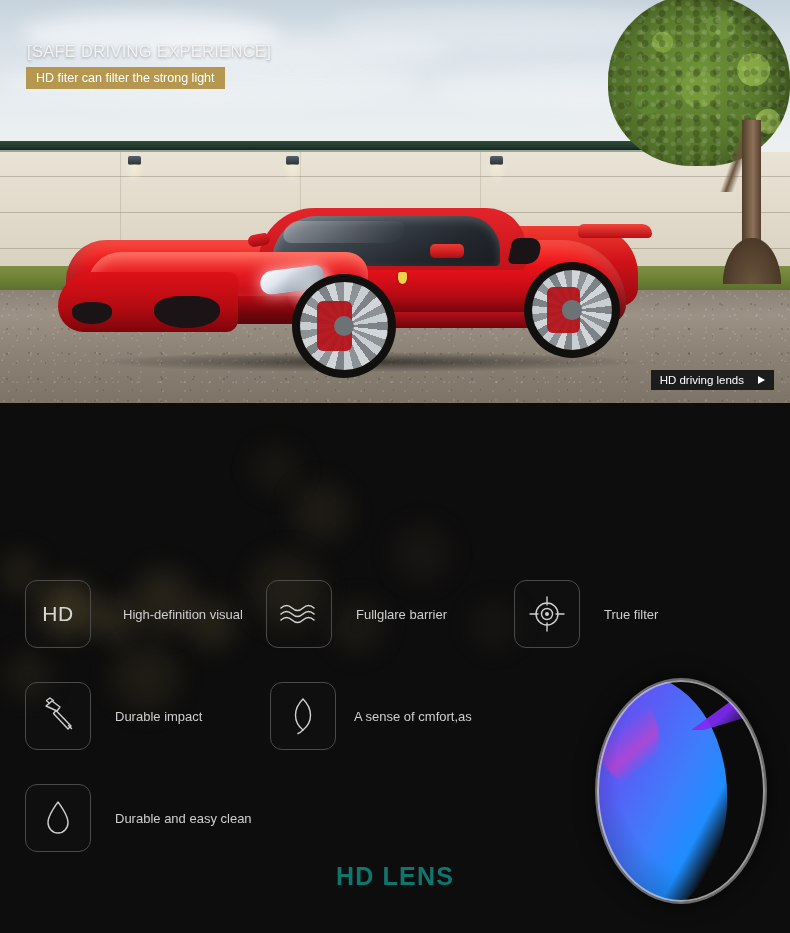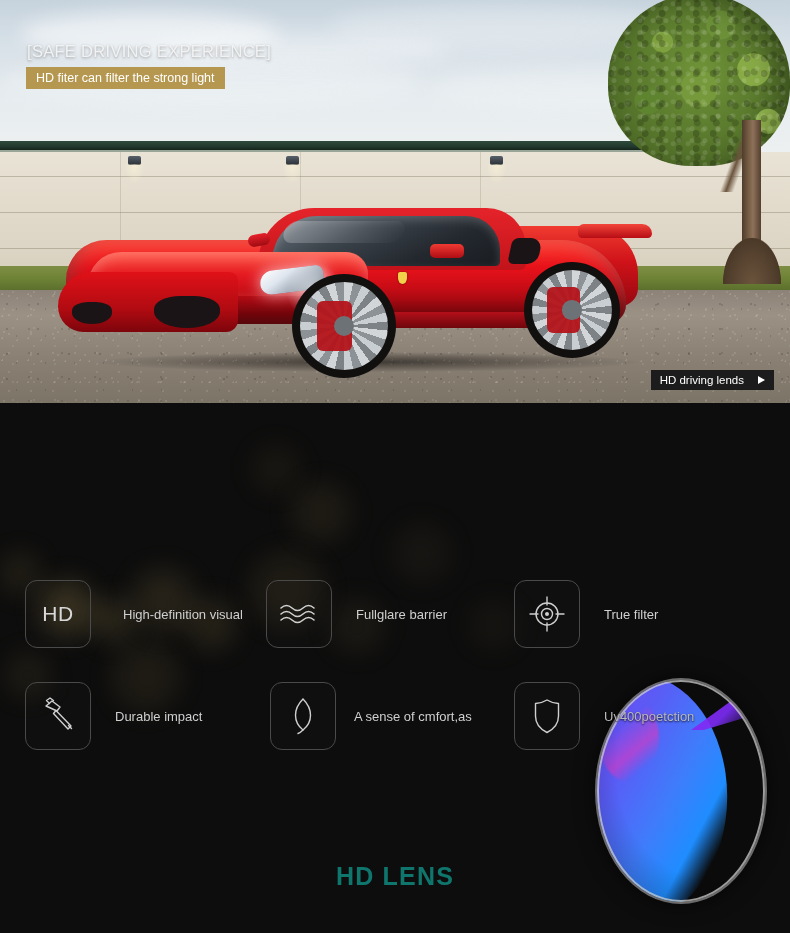--- a/index.html
+++ b/index.html
@@ -324,29 +324,29 @@
     <div class="feat" style="left:270px;top:682px;">
       <div class="ibox">
         <svg width="34" height="42" viewBox="0 0 34 42" fill="none" stroke="#cfcfcf" stroke-width="1.4" stroke-linecap="round">
           <path d="M17 4 C 27 14 27 27 17 35 C 7 27 7 14 17 4 Z"></path>
           <path d="M17 35 C 15 37 13.5 38 12 38.5"></path>
         </svg>
       </div>
       <span class="flabel" style="margin-left:18px">A sense  of cmfort,as</span>
     </div>
 
-    <div class="feat" style="left:514px;top:682px;">
-      <div class="ibox">
-        <svg width="34" height="40" viewBox="0 0 34 40" fill="none" stroke="#cfcfcf" stroke-width="1.4" stroke-linejoin="round">
-          <path d="M17 4 C 12 7 8 7.5 5.5 7.5 L5.5 20 C 5.5 28.5 11 33.5 17 36.5 C 23 33.5 28.5 28.5 28.5 20 L28.5 7.5 C 26 7.5 22 7 17 4 Z"></path>
-        </svg>
-      </div>
-      <span class="flabel" style="margin-left:24px;color:#b9b9b9;position:relative;z-index:5;text-shadow:0 1px 2px rgba(0,0,0,.8)">Uv400poetction</span>
-    </div>
-
+
+    <div class="feat" style="left:25px;top:784px;">
+      <div class="ibox">
+        <svg width="32" height="40" viewBox="0 0 32 40" fill="none" stroke="#cfcfcf" stroke-width="1.4" stroke-linejoin="round">
+          <path d="M16 4 C 16 4 6 17 6 24.5 C 6 30.3 10.5 35 16 35 C 21.5 35 26 30.3 26 24.5 C 26 17 16 4 16 4 Z"></path>
+        </svg>
+      </div>
+      <span class="flabel" style="margin-left:24px">Durable and easy clean</span>
+    </div>
 
   </div>
 
   <div class="lens-wrap">
     <div class="lens">
       <div class="lens-sheen"></div>
       <div class="lens-violet"></div>
       <div class="lens-rim-pink"></div>
     </div>
     <div class="lens-edge"></div>

